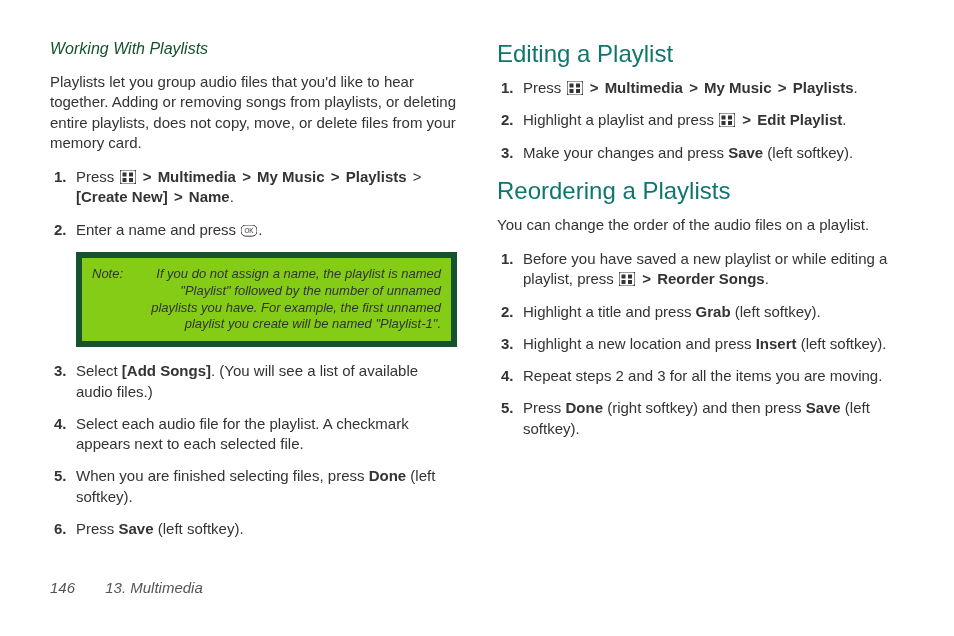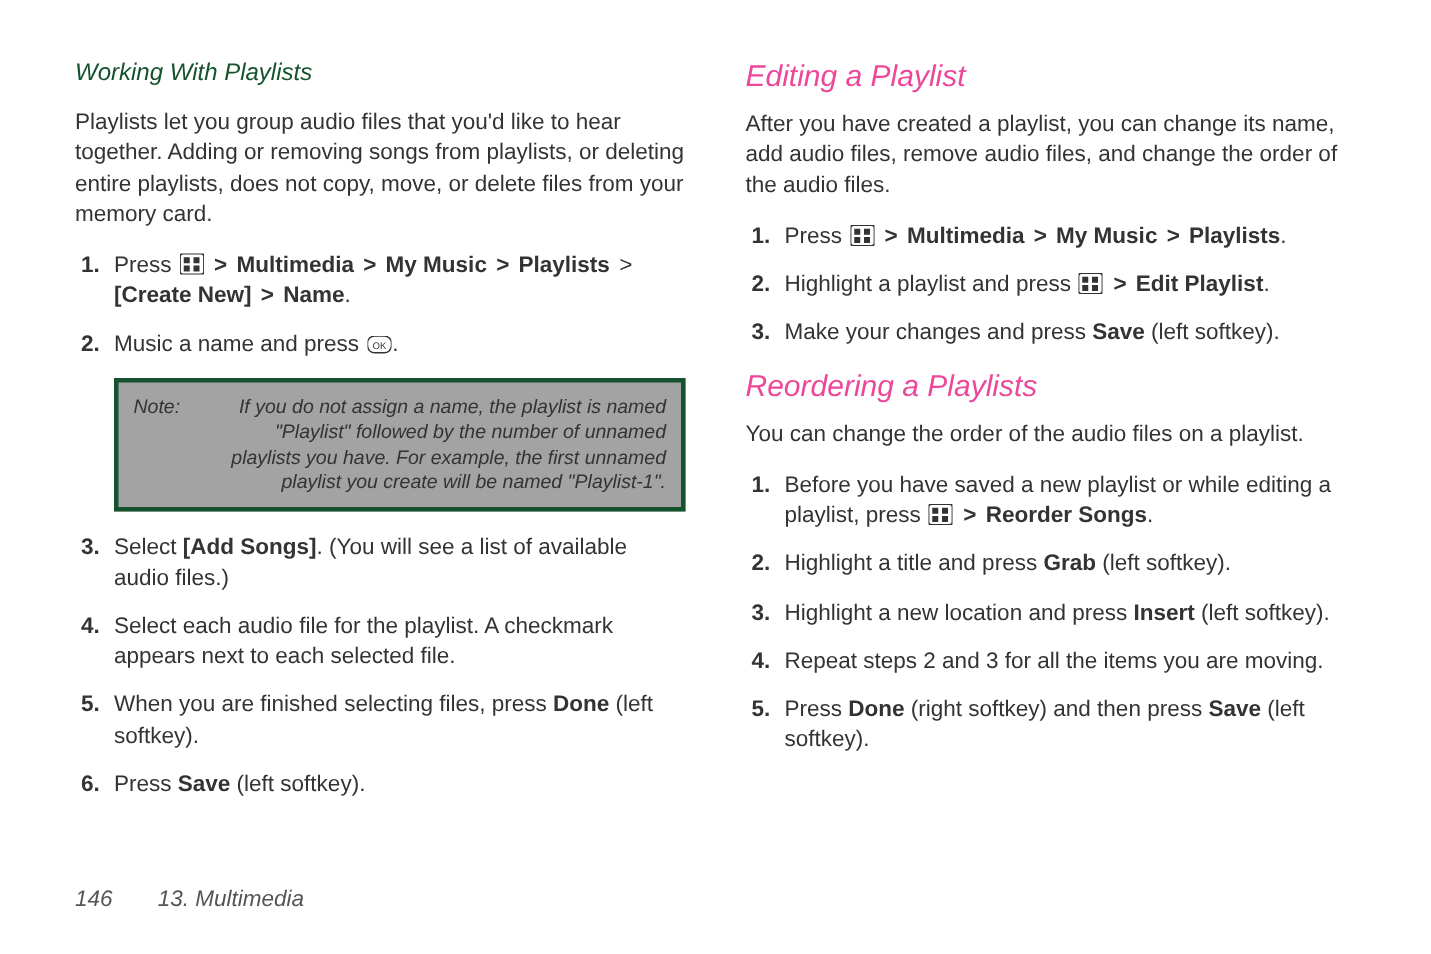--- a/index.html
+++ b/index.html
@@ -27,26 +27,25 @@
     }
     h1 {
       font-size: 16px;
       font-style: italic;
       font-weight: normal;
       color: #14532d;
       margin-bottom: 14px;
       font-family: Arial, Helvetica, sans-serif;
     }
     h2 {
-      font-size: 20px;
+      font-size: 24px;
       font-weight: normal;
-      color: #ec4899;
+      color: #0f766e;
       margin-top: 14px;
       margin-bottom: 10px;
-      font-style: italic;
     }
     p.intro {
       font-size: 15px;
       line-height: 1.35;
       color: #333;
       margin-bottom: 14px;
     }
     ol {
       list-style: none;
       counter-reset: item;
@@ -76,41 +75,41 @@
       color: #333;
     }
     .icon-box {
       display: inline-block;
       width: 16px;
       height: 14px;
       vertical-align: -2px;
       margin: 0 1px;
     }
     .note-box {
-      background: #a3a3a3;
-      border: 3px solid #14532d;
+      background: #84cc16;
+      border: 6px solid #14532d;
       padding: 8px 10px;
       margin: 10px 0 14px 26px;
       font-size: 13px;
       line-height: 1.3;
       display: flex;
       font-style: italic;
     }
     .note-label {
       font-weight: normal;
       min-width: 40px;
       margin-right: 6px;
     }
     .note-text {
       font-style: italic;
       text-align: right;
     }
     .footer {
       position: absolute;
-      bottom: 28px;
+      bottom: 40px;
       left: 50px;
       font-style: italic;
       color: #555;
       font-size: 15px;
     }
     .page-num {
       margin-right: 26px;
     }
   </style>
 </head>
@@ -137,21 +136,21 @@
         <span class="gt bold">&gt;</span>
         <span class="bold">My Music</span>
         <span class="gt bold">&gt;</span>
         <span class="bold">Playlists</span>
         <span class="gt">&gt;</span>
         <span class="bold">[Create New]</span>
         <span class="gt bold">&gt;</span>
         <span class="bold">Name</span><span>.</span>
       </li>
       <li>
-        <span>Music a name and press </span>
+        <span>Enter a name and press </span>
         <span class="icon-box"><svg viewBox="0 0 20 14">
               <rect x="0" y="0" width="20" height="14" rx="6" fill="none" stroke="#333" stroke-width="1.2"></rect>
               <text x="10" y="10.5" text-anchor="middle" font-size="8" font-family="Arial" fill="#333">OK</text>
             </svg></span>.
       </li>
     </ol>
 
     <div class="note-box">
       <span class="note-label">Note:</span>
       <span class="note-text">If you do not assign a name, the playlist is named "Playlist" followed by the number of unnamed playlists you have. For example, the first unnamed playlist you create will be named "Playlist-1".</span>
@@ -166,21 +165,20 @@
         <span>When you are finished selecting files, press </span><span class="bold">Done</span><span> (left softkey).</span>
       </li>
       <li>
         <span>Press </span><span class="bold">Save</span><span> (left softkey).</span>
       </li>
     </ol>
   </div>
 
   <div class="column">
     <h2 style="margin-top:0;">Editing a Playlist</h2>
-    <p class="intro">After you have created a playlist, you can change its name, add audio files, remove audio files, and change the order of the audio files.</p>
     <ol>
       <li>
         <span>Press </span>
         <span class="icon-box"><svg viewBox="0 0 16 14">
               <rect x="0" y="0" width="16" height="14" rx="2" fill="none" stroke="#333" stroke-width="1.2"></rect>
               <rect x="2.5" y="2.5" width="4" height="4" fill="#333"></rect>
               <rect x="9" y="2.5" width="4" height="4" fill="#333"></rect>
               <rect x="2.5" y="8" width="4" height="4" fill="#333"></rect>
               <rect x="9" y="8" width="4" height="4" fill="#333"></rect>
             </svg></span>

